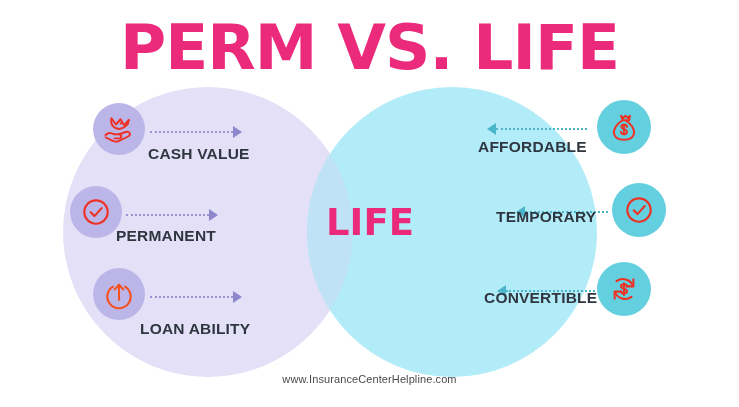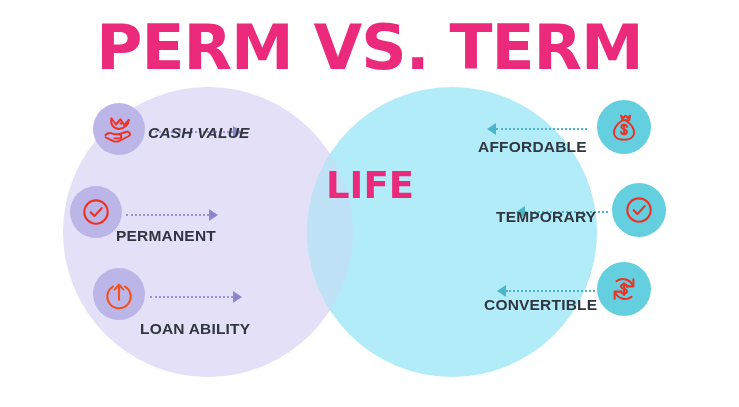--- a/index.html
+++ b/index.html
@@ -55,21 +55,21 @@
     width: 252px;
     text-align: center;
     font-family: "DejaVu Sans", sans-serif;
     font-weight: bold;
     font-size: 37px;
     line-height: 0.98;
     letter-spacing: 0px;
     color: #eb2a7b;
     z-index: 5;
   }
-  .center-label .l1 { display: block; }
+  .center-label .l1 { display: block; margin-top: 37px; }
   .center-label .l2 { display: block; }
 
   
   .row {
     position: absolute;
     z-index: 4;
   }
   .icon-badge {
     position: absolute;
     border-radius: 50%;
@@ -136,41 +136,41 @@
           <circle cx="208" cy="232" r="145"></circle>
         </clipPath>
     </defs>
     <circle cx="208" cy="232" r="145" fill="#e3e0f7"></circle>
     <circle cx="452" cy="232" r="145" fill="#b2ecf9"></circle>
     <g clip-path="url(#clipLeft)">
       <circle cx="452" cy="232" r="145" fill="#bfe2f7"></circle>
     </g>
   </svg>
 
-  <div class="title">PERM VS. TERM</div>
+  <div class="title">PERM VS. LIFE</div>
 
   <div class="center-label">
     <span class="l1">LIFE</span>
   </div>
 
   <div class="row">
     <div class="icon-badge left" style="left:93px; top:103px; width:52px; height:52px;">
       <svg width="36" height="36" viewBox="0 0 48 48" fill="none" stroke="#ef3124" stroke-width="2.6" stroke-linecap="round" stroke-linejoin="round">
         <path d="M14 10 L20 18 L26 11 L31 19 L37 12"></path>
         <path d="M14 10 C12 17 16 23 24 24 C32 23 37 18 37 12"></path>
         <circle cx="26.5" cy="16.5" r="1.6" fill="#ef3124" stroke="none"></circle>
         <path d="M6 32 C10 28 14 29 17 31 L24 31 C26 31 27 32.5 27 34 C27 35.5 26 36.5 24 36.5 L18 36.5"></path>
         <path d="M24 31 L33 28 C36 27 38 28.5 38.5 30 C39 31.5 38 33 36 34 L24 40 C21 41.3 18 41 15 39.5 L6 35"></path>
       </svg>
     </div>
     <div class="conn" style="left:150px; top:125px; width:92px;">
       <div class="dots"></div>
       <div class="arrowhead r"></div>
     </div>
-    <div class="item-label" style="left:148px; top:124px;font-style:italic;">CASH VALUE</div>
+    <div class="item-label" style="left:148px; top:145px;">CASH VALUE</div>
   </div>
 
   <div class="row">
     <div class="icon-badge left" style="left:70px; top:186px; width:52px; height:52px;">
       <svg width="34" height="34" viewBox="0 0 48 48" fill="none" stroke="#ef3124" stroke-width="3" stroke-linecap="round" stroke-linejoin="round">
         <circle cx="24" cy="24" r="16.5"></circle>
         <path d="M16.5 24.5 L21.8 29.8 L32 18.5"></path>
       </svg>
     </div>
     <div class="conn" style="left:126px; top:208px; width:92px;">
@@ -233,17 +233,18 @@
         <path d="M12 28 A14.5 14.5 0 0 0 34 34.5"></path>
         <path d="M11.5 37 L11.5 27.5 L20.5 27.5"></path>
         <path d="M24 16.5 L24 32"></path>
         <path d="M28 20.5 C28 18.8 26.3 17.8 24 17.8 C21.7 17.8 20 18.9 20 20.7 C20 24.4 28 23 28 27 C28 28.9 26.2 30 24 30 C21.8 30 20 28.9 20 27.2"></path>
       </svg>
     </div>
     <div class="conn" style="left:497px; top:284px; width:98px;">
       <div class="arrowhead l"></div>
       <div class="dots teal"></div>
     </div>
-    <div class="item-label right-side" style="left:484px; top:296px;">CONVERTIBLE</div>
-  </div>
-
+    <div class="item-label right-side" style="left:484px; top:289px;">CONVERTIBLE</div>
+  </div>
+
+  <div class="footer">www.InsuranceCenterHelpline.com</div>
 
 </div>
 
 </body></html>

